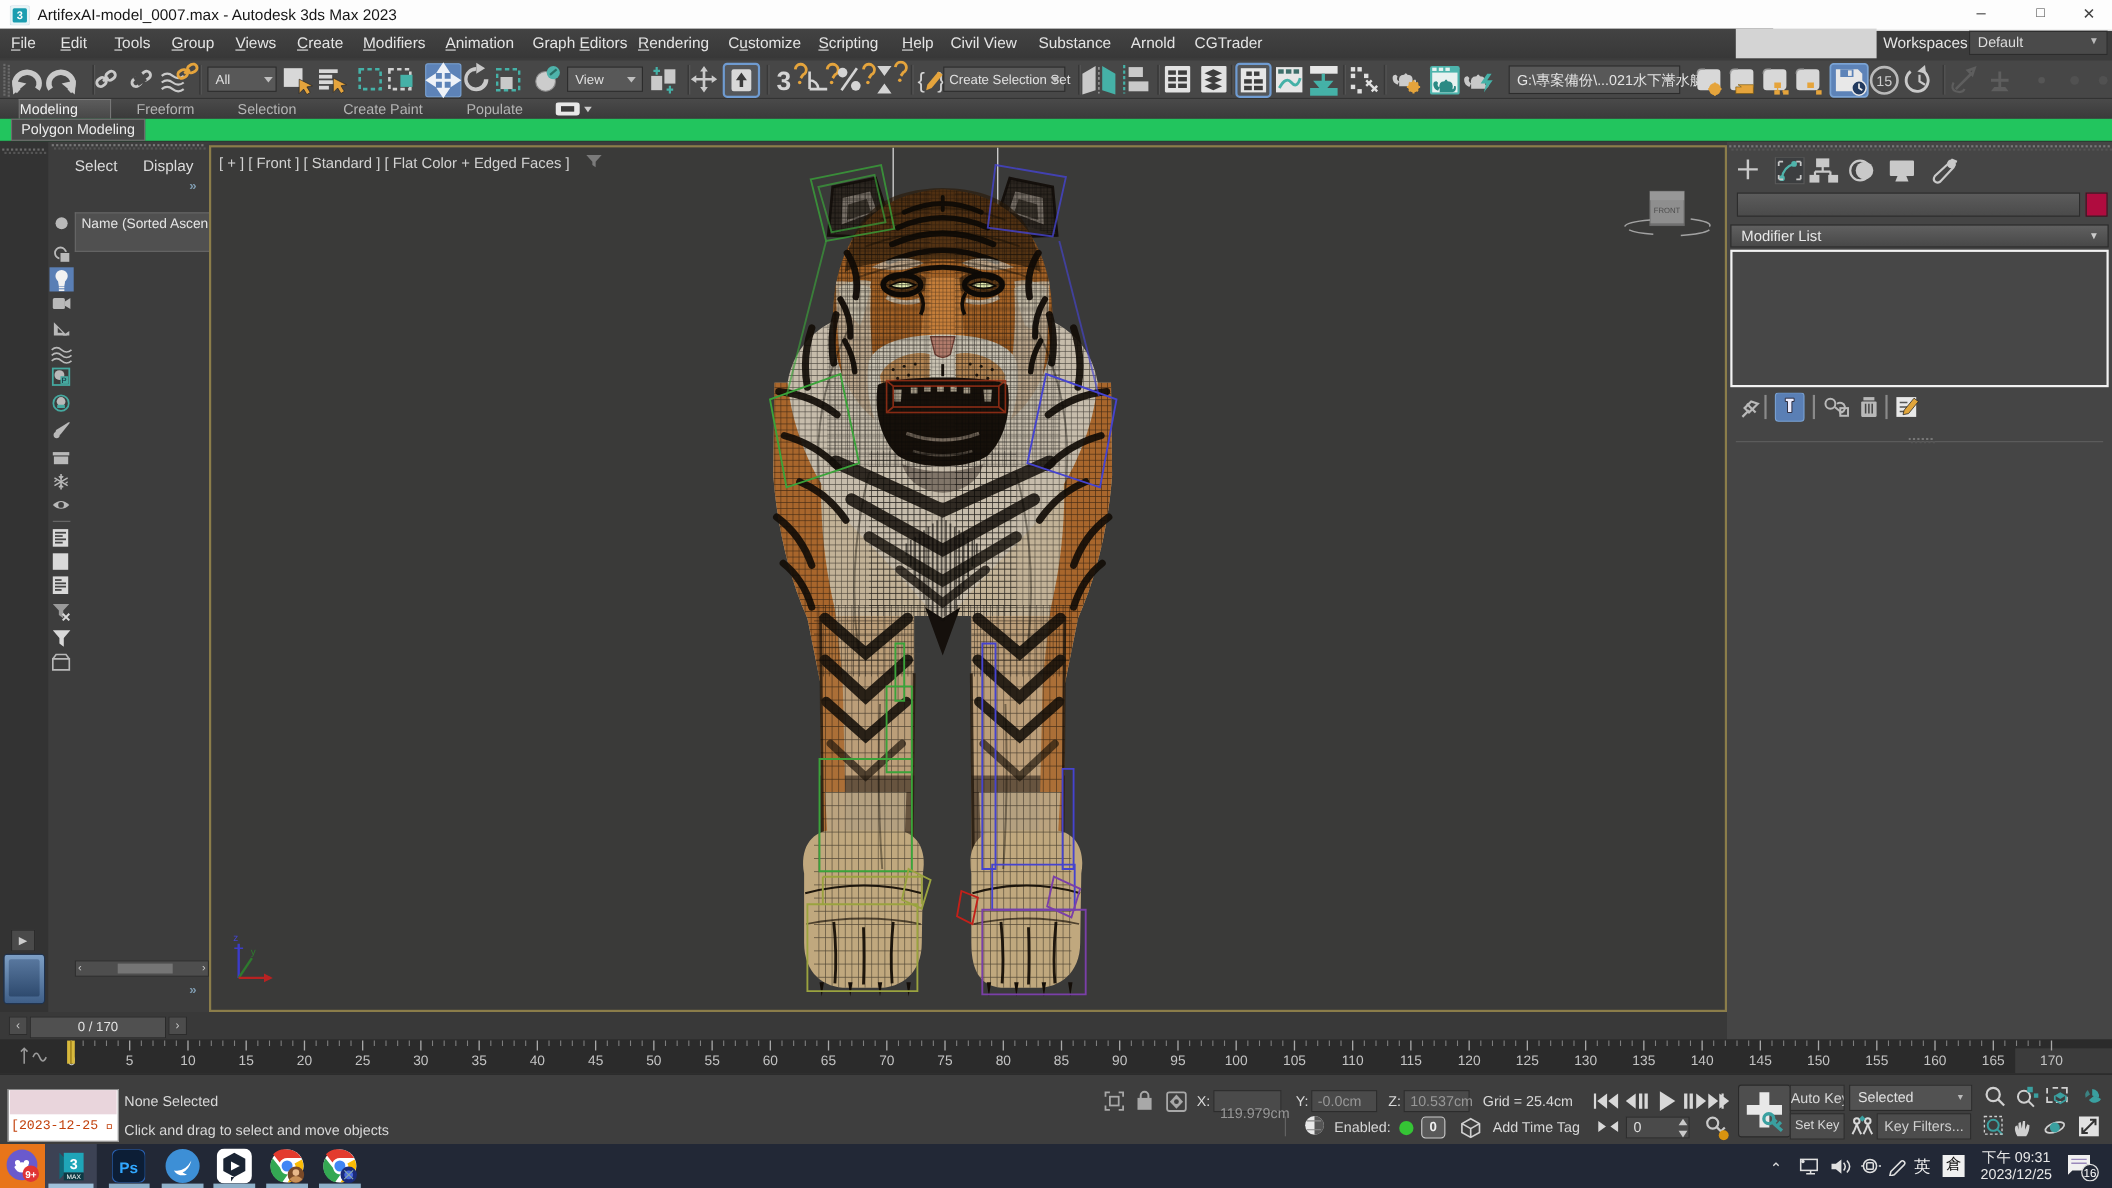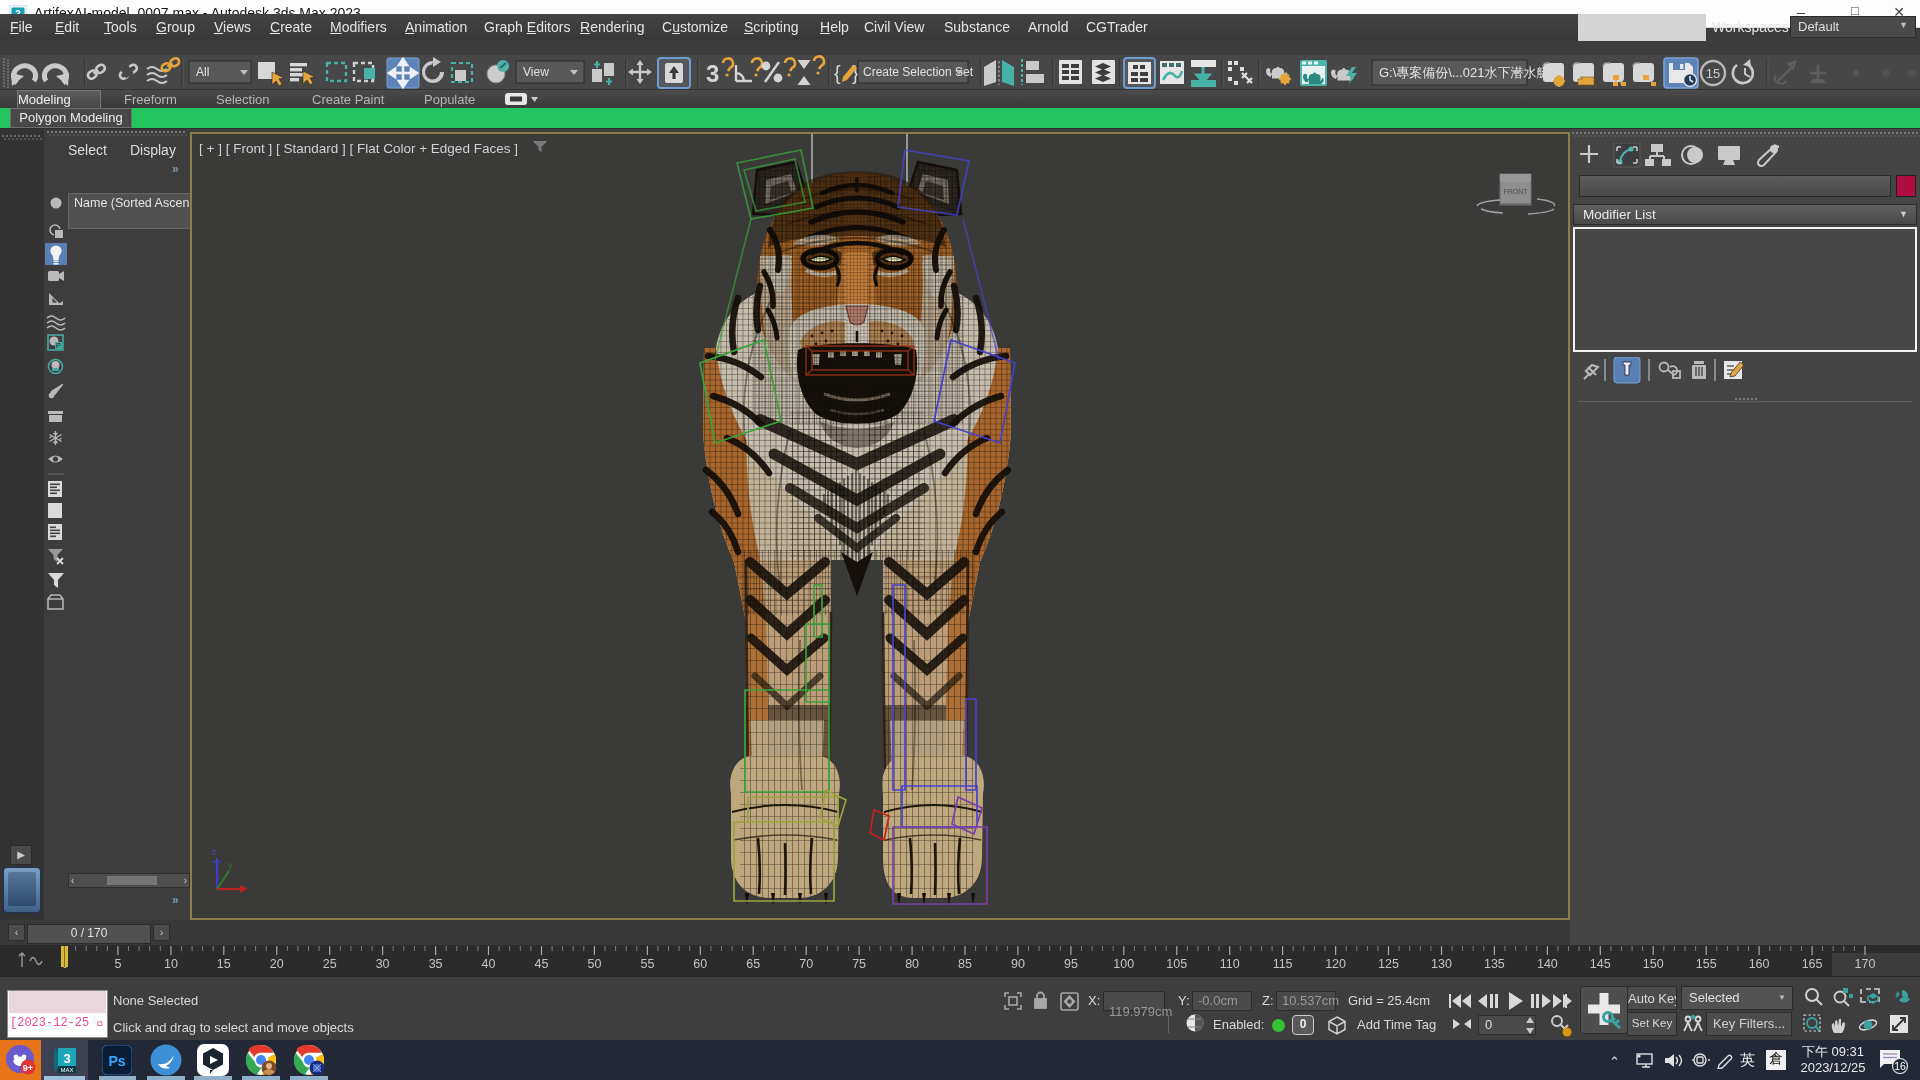--- a/index.html
+++ b/index.html
@@ -1,20 +1,20 @@
 <!DOCTYPE html>
 <html><head><meta charset="utf-8">
 <style>
 *{margin:0;padding:0;box-sizing:border-box}
 html,body{width:1920px;height:1080px;overflow:hidden;background:#3c3c3c;
  font-family:"Liberation Sans",sans-serif;}
 .abs{position:absolute}
 #titlebar{position:absolute;left:0;top:0;width:1920px;height:28px;background:#fdfdfd;
  border-bottom:1px solid #d8d8d8;color:#161616;font-size:14px}
-#menubar{position:absolute;left:0;top:14px;width:1612px;height:27px;
+#menubar{position:absolute;left:0;top:26px;width:1612px;height:27px;
  background:linear-gradient(#434343,#383838);color:#e4e4e4;font-size:14px}
 .mi{position:absolute;top:5px}
 .mi u{text-decoration:underline}
 #toolbar{position:absolute;left:0;top:55px;width:1920px;height:35px;background:#474747;
  border-bottom:1px solid #333}
 #rtabs{position:absolute;left:0;top:90px;width:1920px;height:18px;
  background:linear-gradient(#4a4a4a,#3a3a3a);color:#b4b4b4;font-size:13px}
 #rsub{position:absolute;left:0;top:108px;width:1920px;height:21px;background:#22c55e;
  border-bottom:1px solid #2e2e2e}
 #leftstrip{position:absolute;left:0;top:129px;width:44px;height:791px;background:#333333}
@@ -1262,21 +1262,21 @@
       <text x="1706.2" y="23" font-size="12.5" fill="#c4c4c4" text-anchor="middle" font-family="Liberation Sans">155</text>
       <text x="1759.1" y="23" font-size="12.5" fill="#c4c4c4" text-anchor="middle" font-family="Liberation Sans">160</text>
       <text x="1812.1" y="23" font-size="12.5" fill="#c4c4c4" text-anchor="middle" font-family="Liberation Sans">165</text>
       <text x="1865.0" y="23" font-size="12.5" fill="#c4c4c4" text-anchor="middle" font-family="Liberation Sans">170</text>
 <rect x="61" y="1" width="7" height="21" fill="#d8b93c"></rect>
       <line x1="64.5" y1="1" x2="64.5" y2="22" stroke="#8a6d10" stroke-width="1"></line>
 </svg></div>
 <div id="statusbar">
 <div class="abs" style="left:7px;top:13px;width:101px;height:48px;border:1px solid #888;background:#fff">
 <div class="abs" style="left:1px;top:0px;width:97px;height:22px;background:#e9d5dc"></div>
-<div class="abs" style="left:2px;top:25px;color:#ec4899;font-family:'Liberation Mono',monospace;font-size:12px;white-space:nowrap">[2023-12-25 </div>
+<div class="abs" style="left:2px;top:25px;color:#c2410c;font-family:'Liberation Mono',monospace;font-size:12px;white-space:nowrap">[2023-12-25 </div>
 </div>
 <div class="abs" style="left:113px;top:16px">None Selected</div>
 <div class="abs" style="left:113px;top:43px">Click and drag to select and move objects</div>
 <svg class="abs" style="left:1003px;top:14px" width="80" height="20">
 <g stroke="#a8a8a8" stroke-width="1.6" fill="none">
         <path d="M2,6 l0,-4 l4,0 M14,2 l4,0 l0,4 M2,14 l0,4 l4,0 M18,14 l0,4 l-4,0"></path>
         <rect x="6" y="6" width="8" height="8"></rect>
       </g>
 <g stroke="#a8a8a8" stroke-width="1.8" fill="none">
         <rect x="32" y="8" width="11" height="9" fill="#a8a8a8"></rect>

